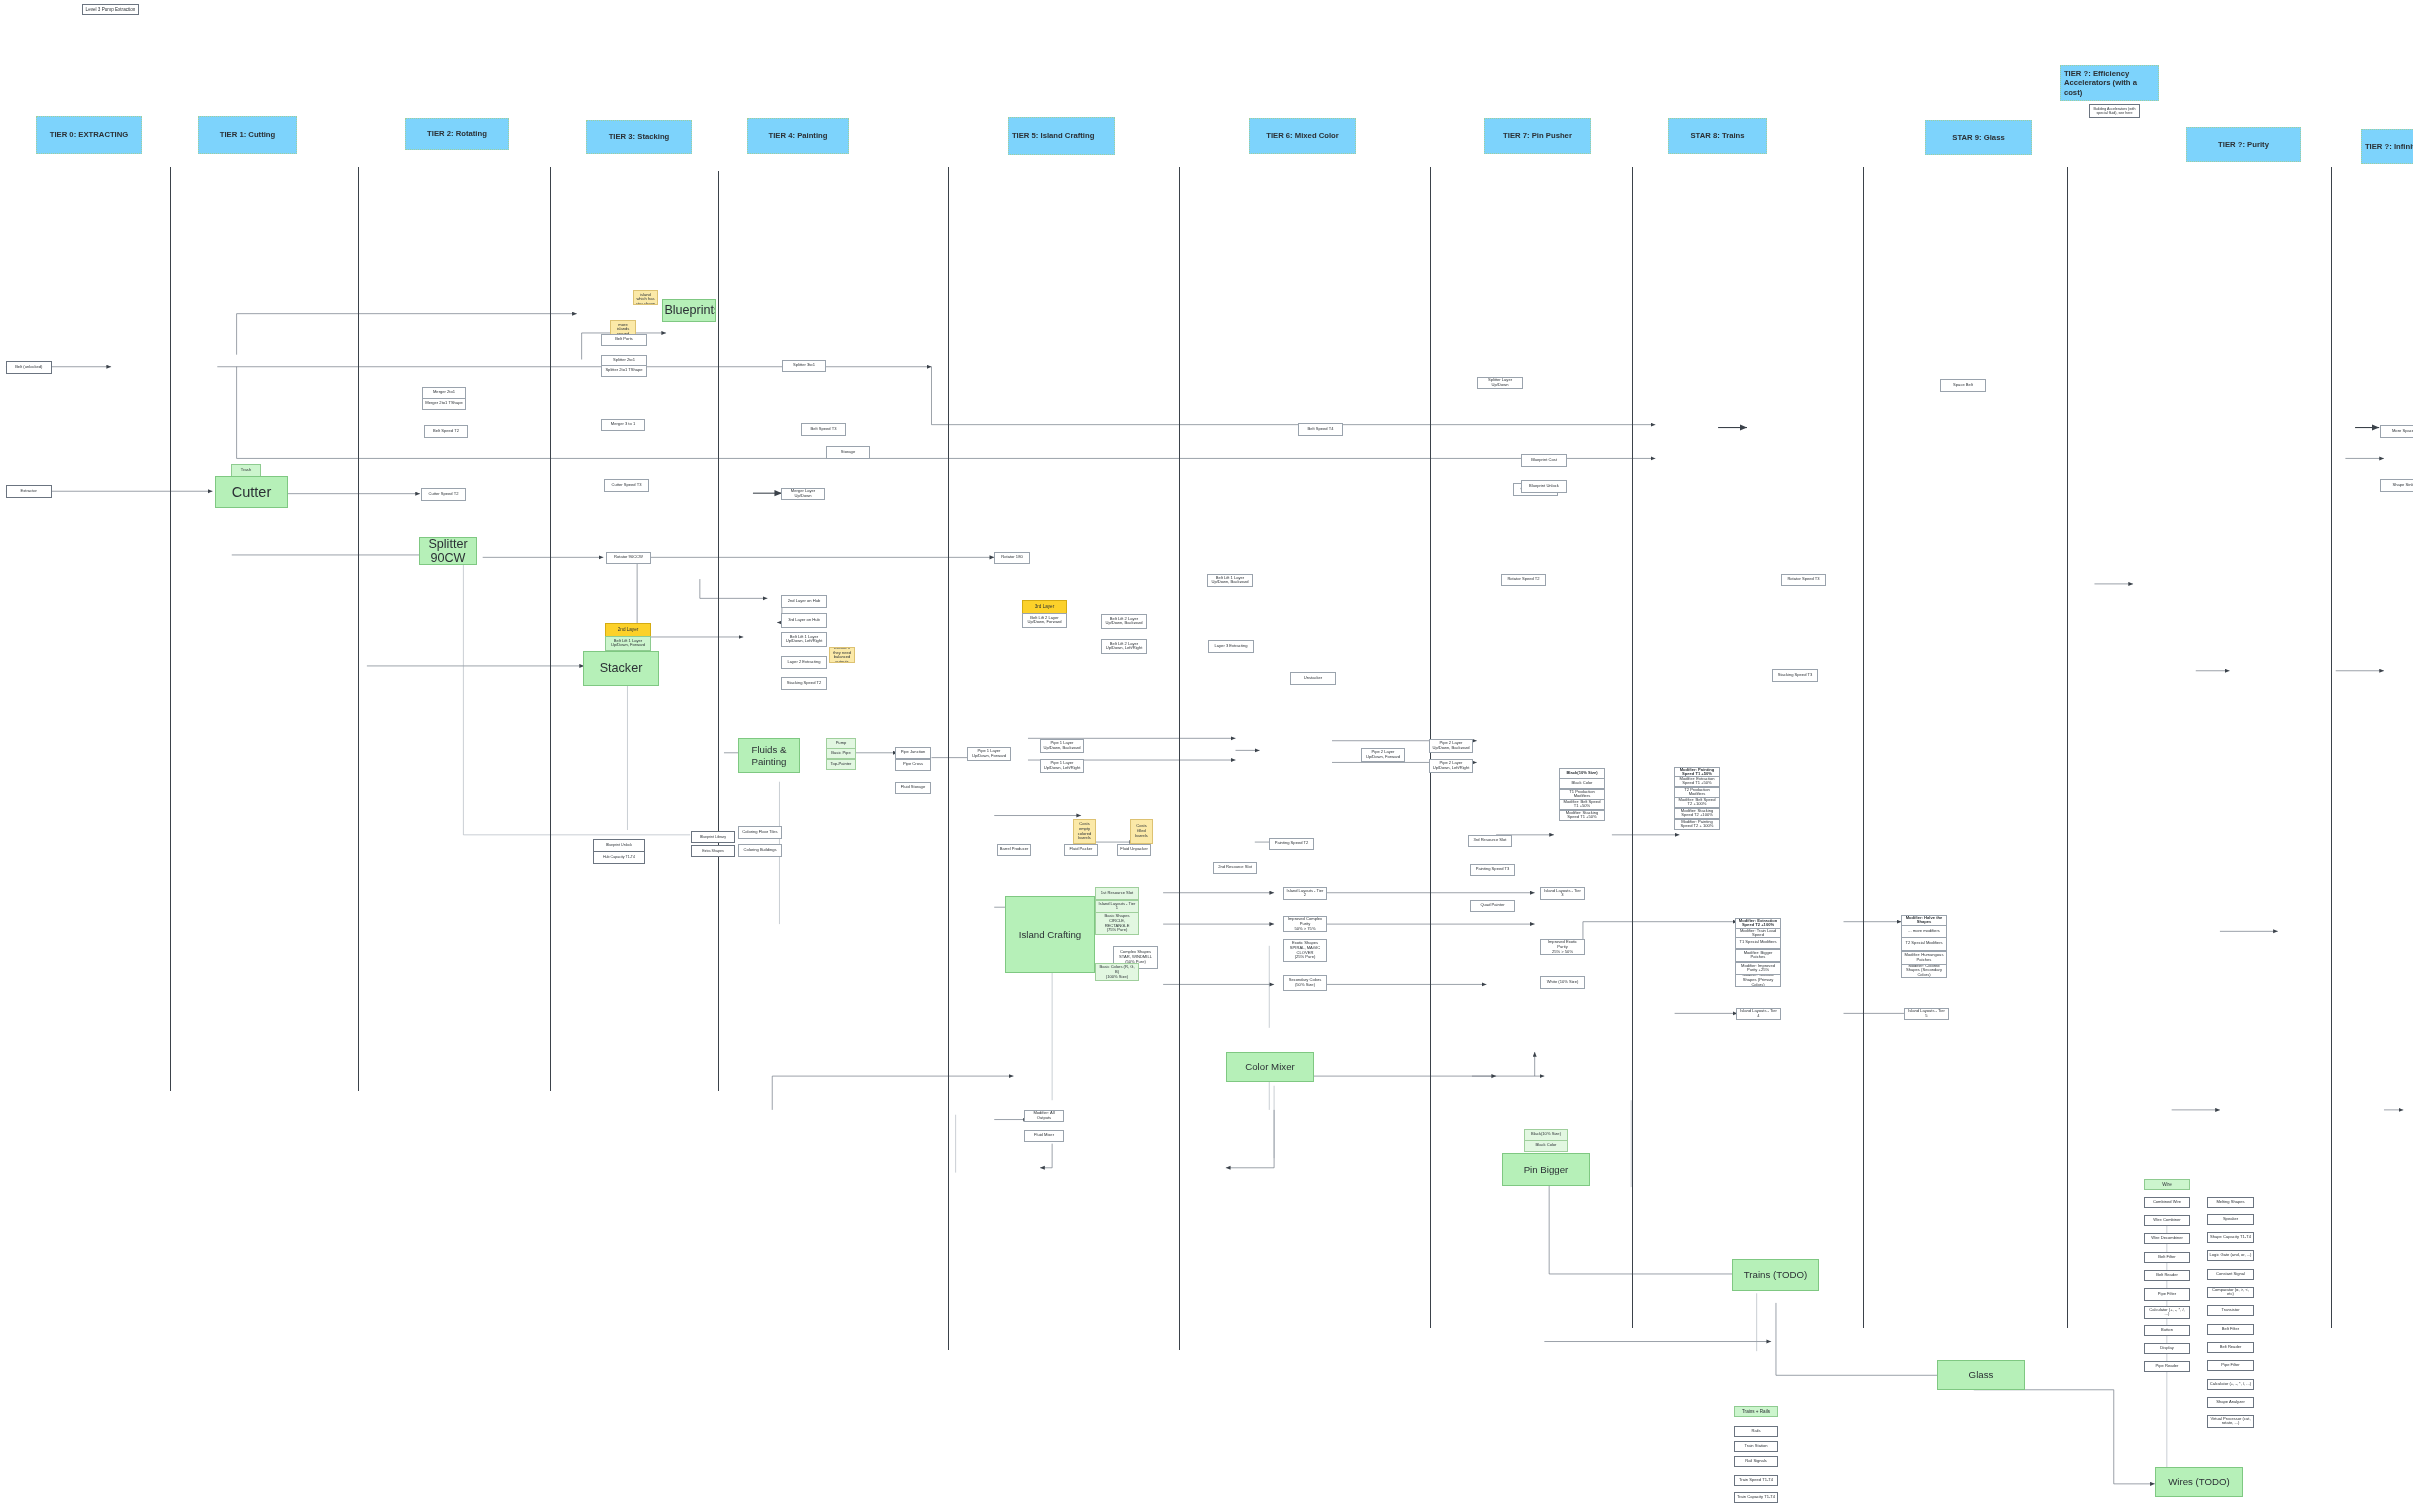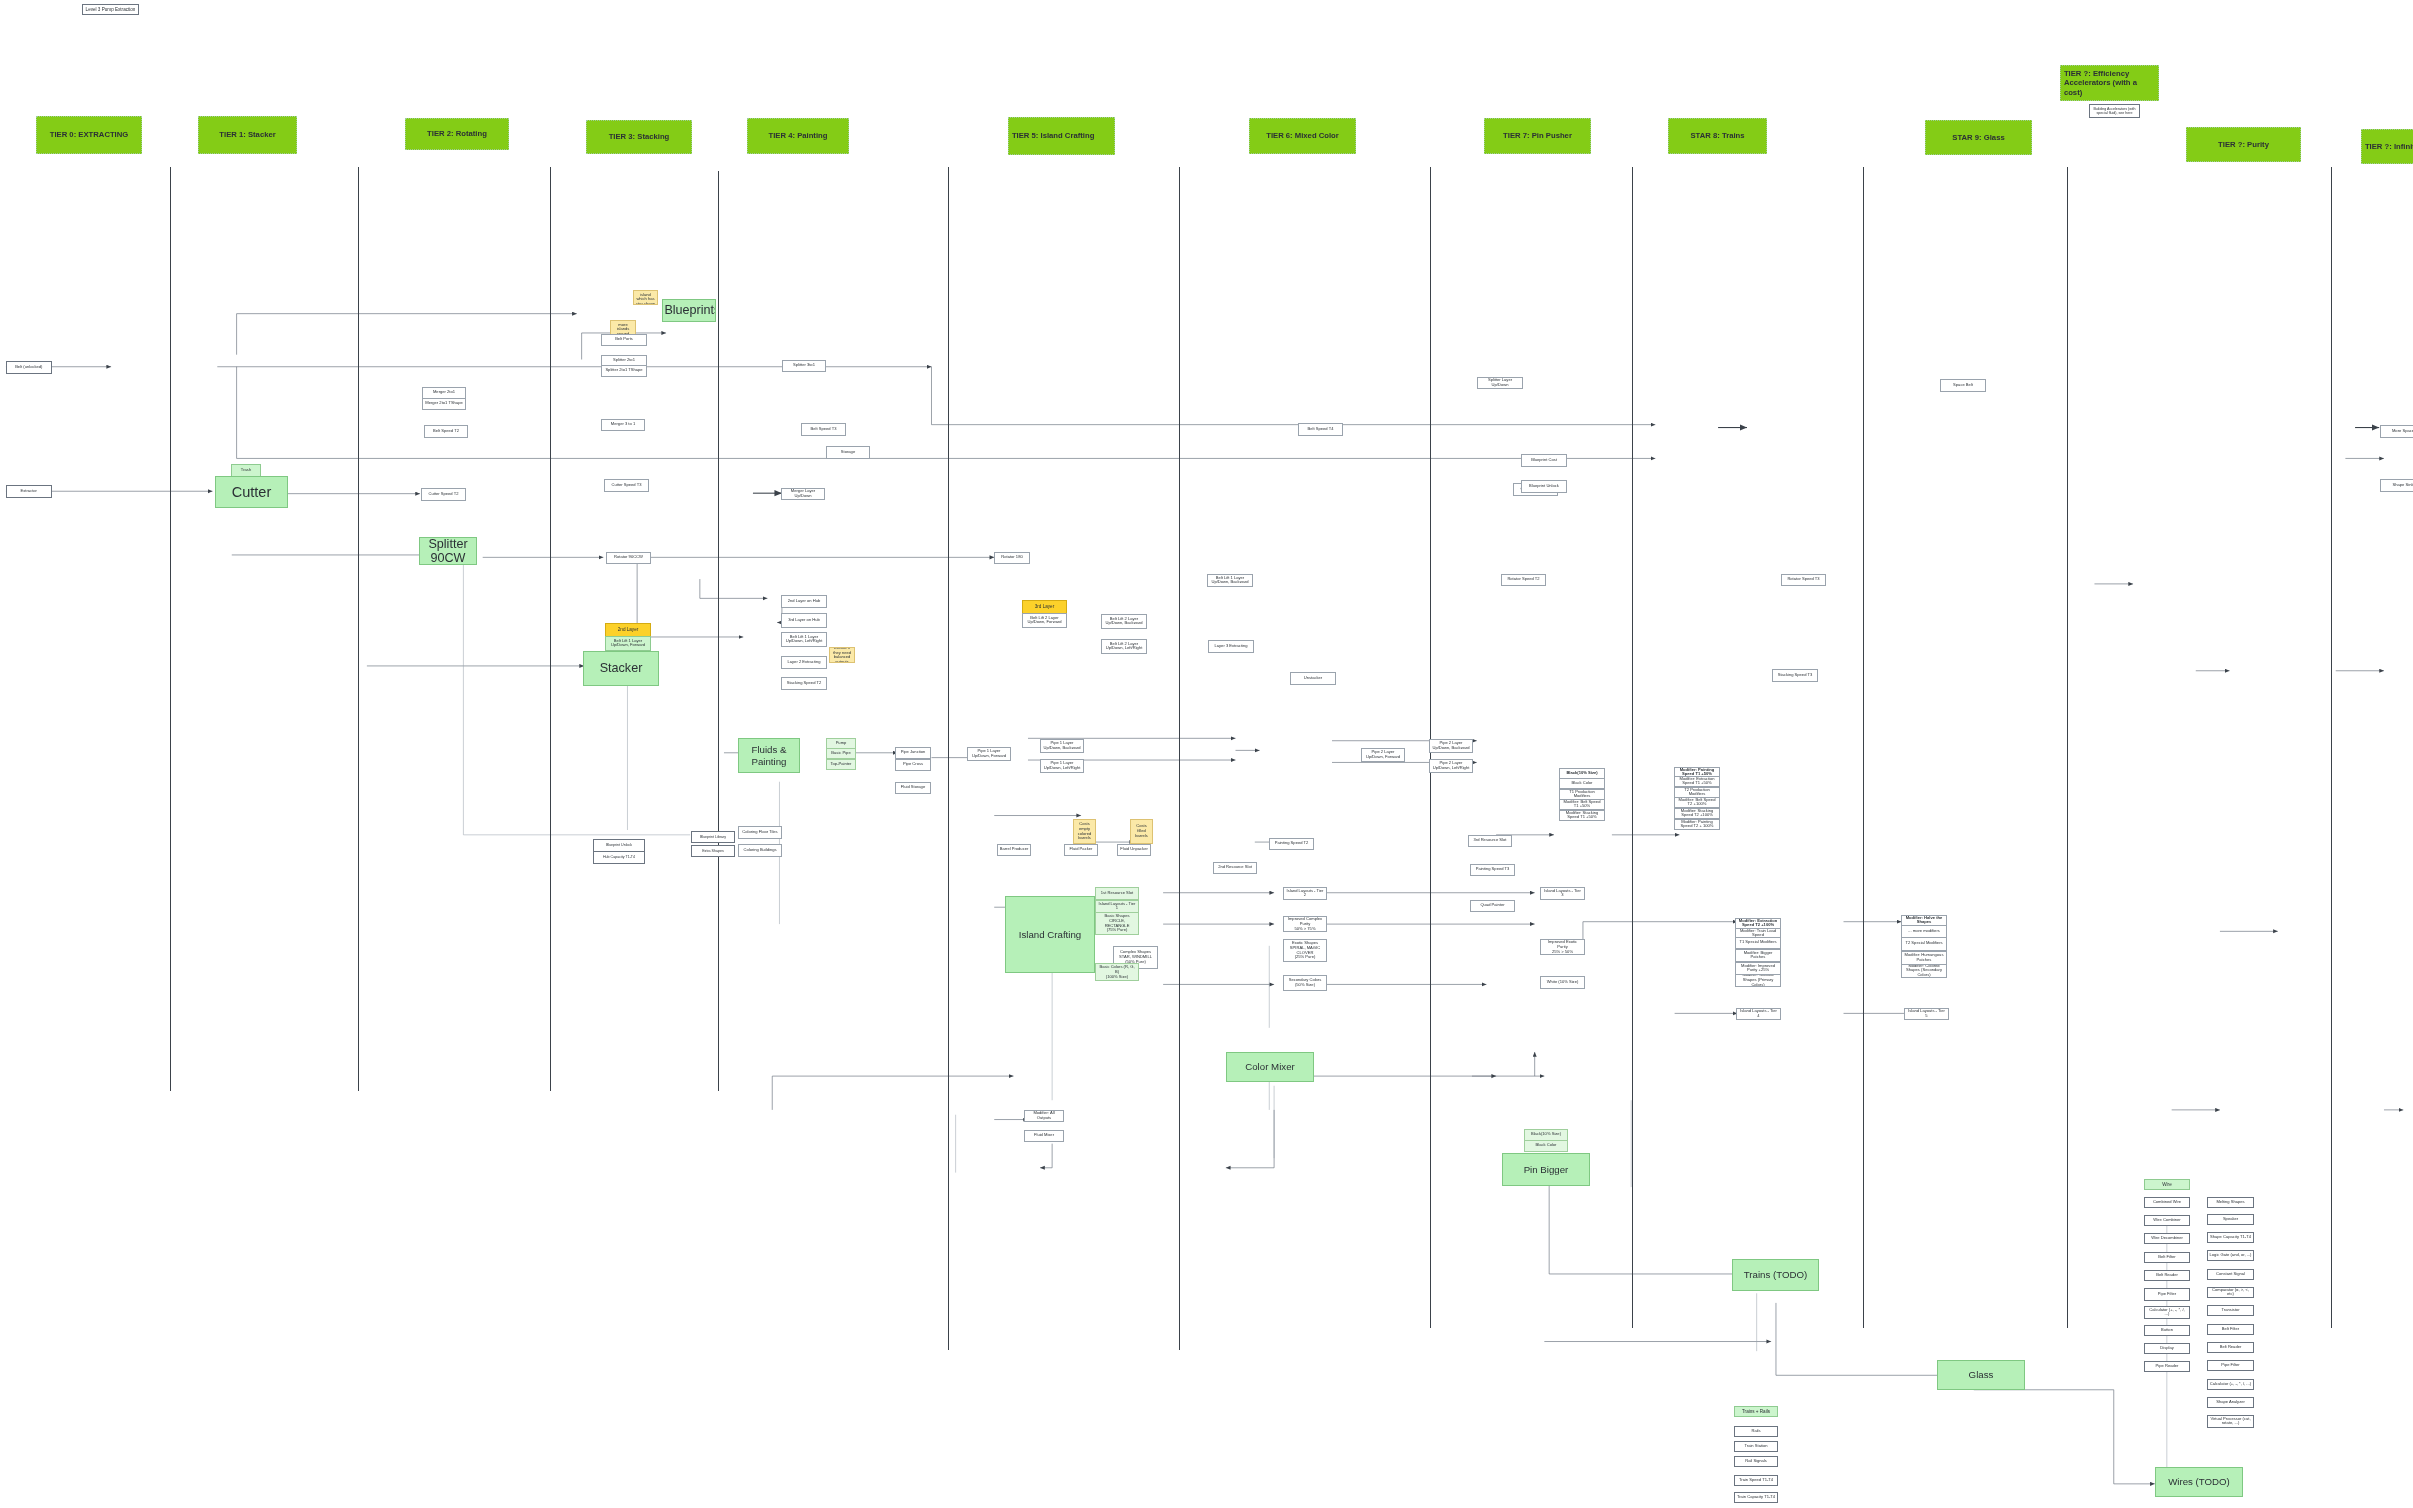--- a/index.html
+++ b/index.html
@@ -6,21 +6,21 @@
   body{width:2471px;height:1508px;position:relative;overflow:hidden;
        font-family:"Liberation Sans","DejaVu Sans",sans-serif;color:#2b3035;}
   #canvas{position:absolute;left:0;top:0;width:2471px;height:1508px;}
   svg#wires{position:absolute;left:0;top:0;width:2471px;height:1508px;pointer-events:none;}
 
   .node{position:absolute;box-sizing:border-box;border:0.5px solid #55606b;
         background:#ffffff;display:flex;align-items:center;justify-content:center;
         text-align:center;line-height:1.15;padding:1px 1.4px;overflow:hidden;}
   .node span{display:block;width:100%;white-space:pre-line;}
 
-  .tierhdr{position:absolute;box-sizing:border-box;background:#84cc16;
+  .tierhdr{position:absolute;box-sizing:border-box;background:#7dd3fc;
            border:0.5px dotted #9fcf9c;display:flex;align-items:center;
            justify-content:center;text-align:center;font-weight:bold;
            color:#2b3035;padding:1.9px 2.9px;line-height:1.25;}
   .tierhdr span{display:block;width:100%;}
 
   .big{background:#b6f0b8;border:0.5px solid #7fc882;font-size:14.5px;}
   .mid{background:#ccf5cd;border:0.5px solid #8ecb90;}
   .lite{background:#e2f7e1;border:0.5px solid #9fcf9c;}
   .note2{background:#fbe9a8;border:0.5px solid #ddc272;}
   .yel{background:#fcd12a;border:0.5px solid #d4ab12;}
@@ -139,21 +139,21 @@
   <div class="lane" style="left:1863px;top:167px;height:1161px;"></div>
   <div class="lane" style="left:2067px;top:167px;height:1161px;"></div>
   <div class="lane" style="left:2331px;top:167px;height:1161px;"></div>
 
   <div class="tierhdr f16" style="left:36px;top:116px;width:106px;height:38px;">
     <span>TIER 0:
 EXTRACTING</span>
     </div>
 
   <div class="tierhdr f16" style="left:198px;top:116px;width:99px;height:38px;">
-    <span>TIER 1: Stacker</span>
+    <span>TIER 1: Cutting</span>
     </div>
 
   <div class="tierhdr f16" style="left:405px;top:118px;width:104px;height:32px;">
     <span>TIER 2: Rotating</span>
     </div>
 
   <div class="tierhdr f16" style="left:586px;top:120px;width:106px;height:34px;">
     <span>TIER 3: Stacking</span>
     </div>
 

